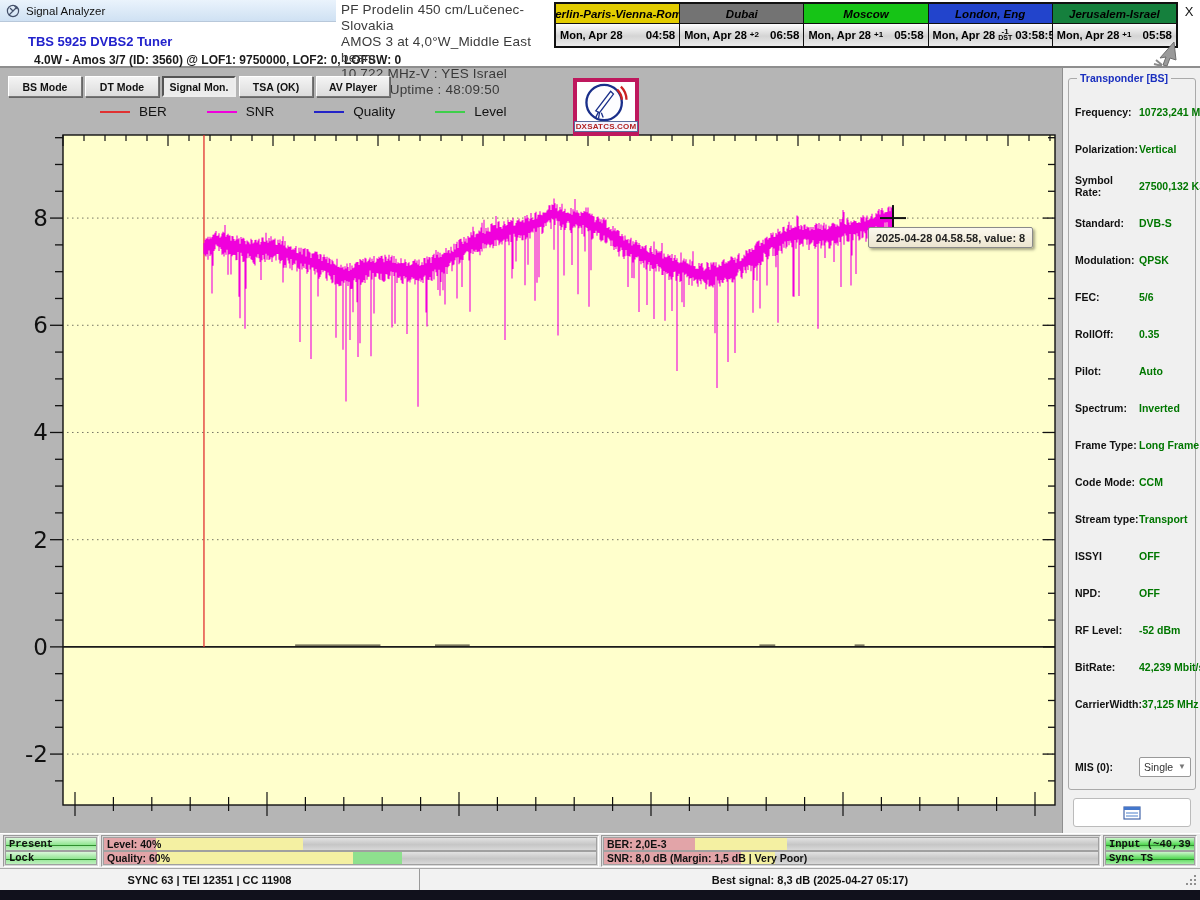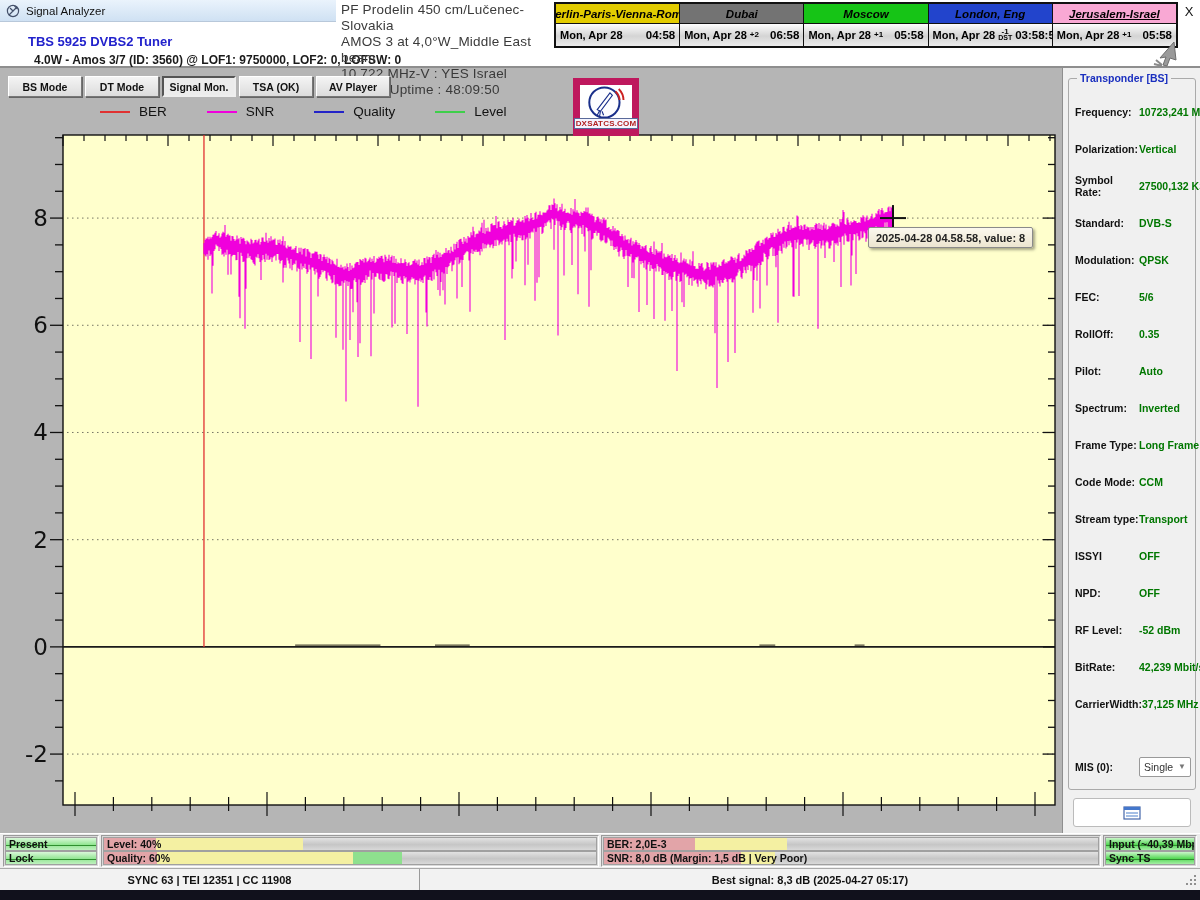--- a/index.html
+++ b/index.html
@@ -45,21 +45,21 @@
   .tab-btn.active { background:#ececec; border:2px solid #555; border-bottom-color:#eee; border-right-color:#eee; box-shadow:none; }
 
   
   .legend { position:absolute; left:100px; top:104px; display:flex; gap:40px; z-index:4; }
   .legend-item { display:flex; align-items:center; gap:9px; }
   .legend-swatch { width:30px; height:2px; background:#888; }
   .legend-label { font-size:13.5px; color:#111; }
 
   
   .logo-box { position:absolute; left:573px; top:78px; width:66px; height:58px; background:#fff;
-              border:7px solid #be185d; z-index:5; display:flex; flex-direction:column; align-items:center; }
+              border:4px solid #be185d; z-index:5; display:flex; flex-direction:column; align-items:center; }
   .logo-text { font-size:8px; font-weight:bold; color:#b22222; border:1px solid #5a6a9a;
                padding:0 1px; margin-top:-2px; letter-spacing:.2px; background:#f4f4ff; }
 
   
   #chartsvg { position:absolute; left:0; top:100px; z-index:1; }
   .chart-tooltip { position:absolute; left:868px; top:227px; height:21px; z-index:6;
                    background:linear-gradient(#fbf8ee,#ece5d0); border:1px solid #8a8a8a;
                    box-shadow:2px 2px 3px rgba(0,0,0,.35); border-radius:2px;
                    font-size:11px; font-weight:600; color:#222; display:flex; align-items:center; padding:0 7px; }
 
@@ -82,21 +82,21 @@
                border:1px solid #bbb; border-radius:3px; display:flex; align-items:center; justify-content:center; cursor:pointer; }
 
   
   .bars-zone { position:absolute; left:0; top:833px; width:1200px; height:35px; background:#ededed; border-top:1px solid #fff; }
   .bar-panel { position:absolute; top:1px; height:32px; border:1px solid #9a9a9a; border-bottom-color:#fff; border-right-color:#fff;
                display:flex; flex-direction:column; justify-content:space-between; padding:1px; background:#d9d9d9; }
   .pbar { position:relative; height:14px; border:1px solid #a0a0a0; background:linear-gradient(#e2e2e2,#c6c6c6 55%,#d9d9d9); overflow:hidden; }
   .pbar .seg { position:absolute; top:0; bottom:0; }
   .pbar .blabel { position:absolute; left:3px; top:0; bottom:0; display:flex; align-items:center;
                   font-size:10.5px; font-weight:bold; color:#111; white-space:nowrap; z-index:2; }
-  .pbar.green { background:linear-gradient(#d9f8d9,#93e693 55%,#bff0bf); }
+  .pbar.green { background:linear-gradient(#d9f8d9,#93e693 55%,#bff0bf);font-family:Liberation Mono, monospace; }
   .pbar.green .midline { position:absolute; left:0; right:0; top:55%; height:1px; background:#2f8f2f; }
   .pbar.green.bright { background:linear-gradient(#c9f5c9,#55d855 55%,#a5eea5); }
 
   
   .statusbar { position:absolute; left:0; top:868px; width:1200px; height:22px; background:#f2f2f2;
                border-top:1px solid #aaa; display:flex; }
   .status-cell { display:flex; align-items:center; justify-content:center; font-size:11px; font-weight:bold; color:#111;
                  border-right:1px solid #9a9a9a; }
   .status-cell:last-child { border-right:none; }
   .grip { position:absolute; right:2px; top:873px; z-index:3; }
@@ -160,21 +160,21 @@
         <div class="clock-body">
           <span class="clock-date">Mon, Apr 28</span>
           <span class="clock-off">
               <span class="off-num">-1</span>
               <span class="off-dst">DST</span>
             </span>
           <span class="clock-time">03:58:58</span>
         </div>
       </div>
       <div class="clock-col">
-        <div class="clock-head" style="background: #f9a8d4; text-decoration: underline;">Jerusalem-Israel</div>
+        <div class="clock-head" style="background: #15803d;">Jerusalem-Israel</div>
         <div class="clock-body">
           <span class="clock-date">Mon, Apr 28</span>
           <span class="clock-off">
               <span class="off-num">+1</span>
             </span>
           <span class="clock-time">05:58</span>
         </div>
       </div>
     </div>
     <div class="clock-close">X</div>

